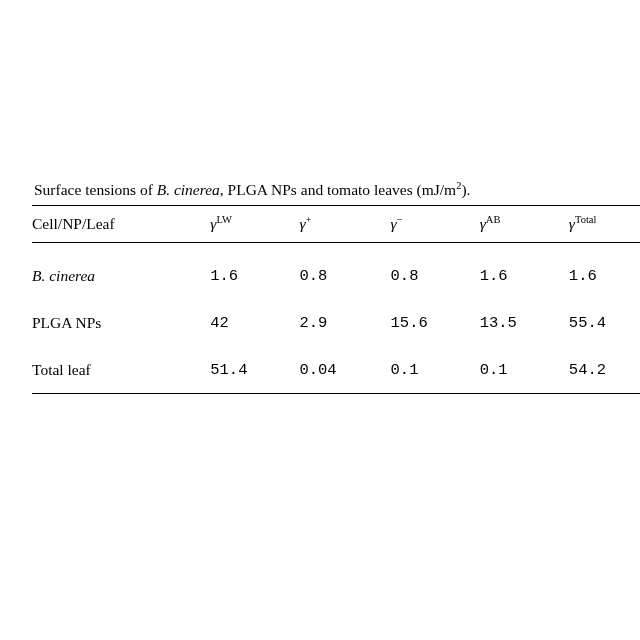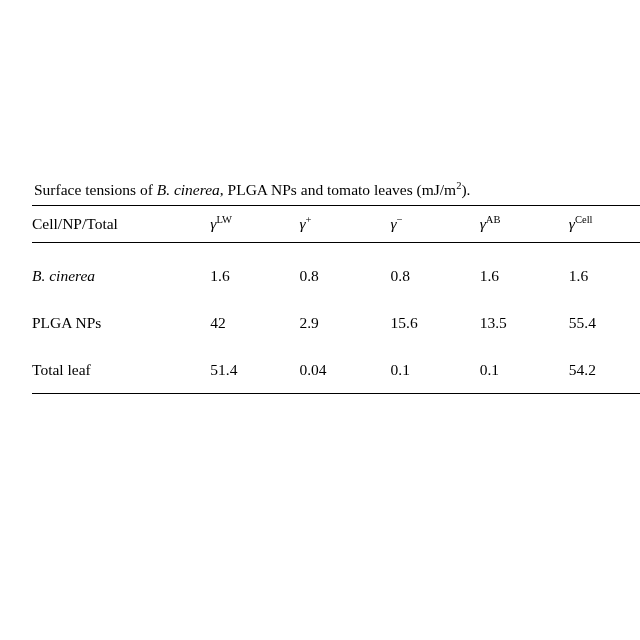--- a/index.html
+++ b/index.html
@@ -85,20 +85,21 @@
   .gam {
     font-family: "Liberation Serif", serif;
     font-style: italic;
     font-size: 15.5px;
   }
   .species {
     font-style: italic;
   }
   .numcell {
     display: inline-block;
+    font-family: Liberation Mono, monospace;
   }
   .c1 { padding-left: 10px; }
   .c2 { padding-left: 8px; }
   .c3 { padding-left: 8px; }
   .c4 { padding-left: 6px; text-align: center; }
   .c5 { padding-left: 4px; }
 </style>
 </head>
 <body>
 
@@ -114,21 +115,21 @@
         <col class="col-label">
         <col class="col-num">
         <col class="col-num">
         <col class="col-num">
         <col class="col-num">
         <col class="col-num">
       </colgroup>
       <tbody>
         <tr class="rule-top head-row">
           <td>
-            <span>Cell/NP/Total</span>
+            <span>Cell/NP/Leaf</span>
           </td>
           <td>
             <span class="c1">
               <span class="gam">γ</span><sup>LW</sup>
             </span>
           </td>
           <td>
             <span class="c2">
               <span class="gam">γ</span><sup>+</sup>
             </span>
@@ -138,21 +139,21 @@
               <span class="gam">γ</span><sup>−</sup>
             </span>
           </td>
           <td>
             <span class="c4">
               <span class="gam">γ</span><sup>AB</sup>
             </span>
           </td>
           <td>
             <span class="c5">
-              <span class="gam">γ</span><sup>Cell</sup>
+              <span class="gam">γ</span><sup>Total</sup>
             </span>
           </td>
         </tr>
 
         <tr class="rule-mid spacer-row">
           <td></td>
             <td></td>
             <td></td>
             <td></td>
             <td></td>

